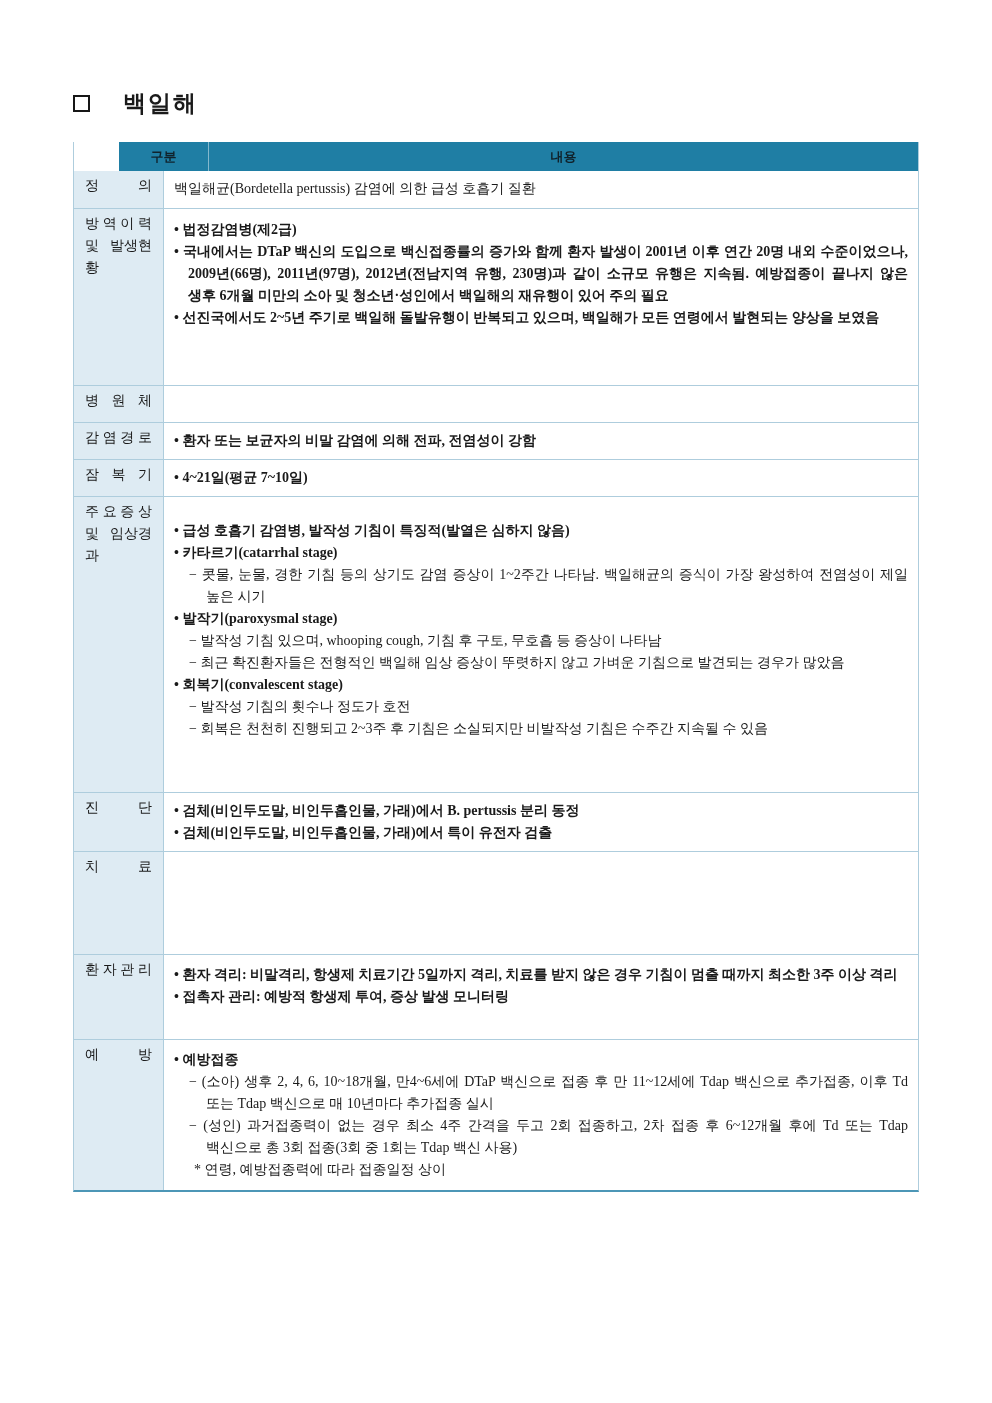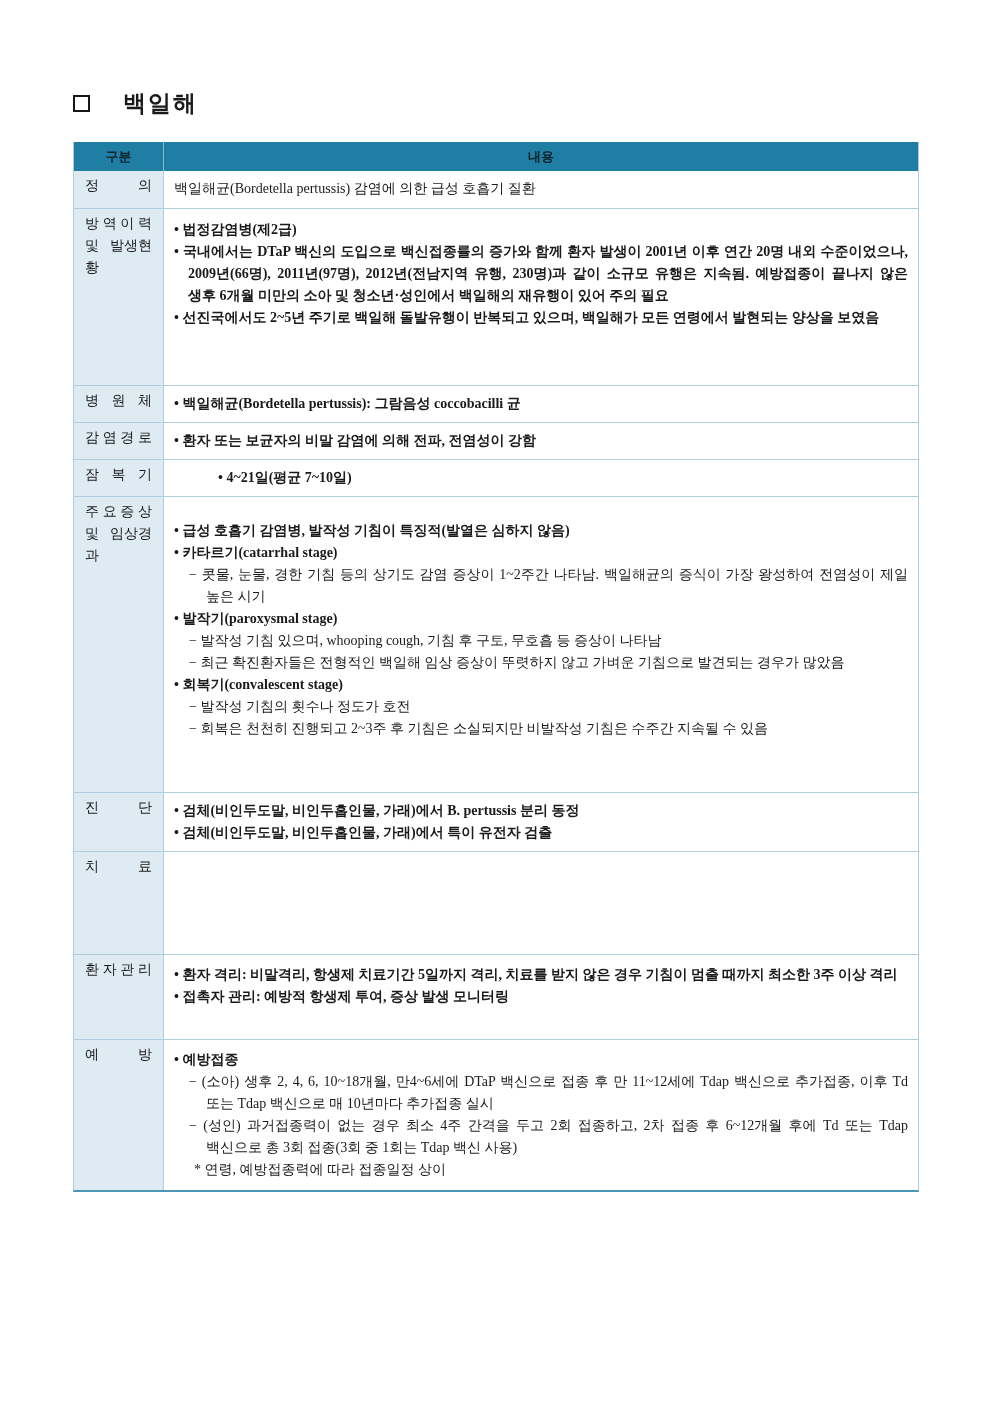--- a/index.html
+++ b/index.html
@@ -22,21 +22,21 @@
     display:inline-block;width:17px;height:17px;
     border:2px solid #161616;margin-right:13px;flex:0 0 auto;
   }
   .title-text{font-size:23px;font-weight:bold;letter-spacing:2px;}
   .info-table{
     width:846px;
     border-left:1px solid var(--border);
     border-right:1px solid var(--border);
     border-bottom:2px solid var(--bottom-border);
   }
-  .thead{display:flex;height:29px;background:var(--header-bg);}
+  .thead{display:flex;height:29px;background:var(--header-bg);margin-left:45px;}
   .th-c1{
     width:90px;flex:0 0 90px;display:flex;align-items:center;justify-content:center;
     font-size:13px;font-weight:600;color:#10222b;
     border-right:1px solid rgba(255,255,255,0.45);
   }
   .th-c2{flex:1;display:flex;align-items:center;justify-content:center;
     font-size:13px;font-weight:600;color:#10222b;}
   .trow{display:flex;border-top:1px solid var(--border);}
   .trow:first-child{border-top:none;}
   .tlabel{
@@ -54,21 +54,21 @@
   .line.b{padding-left:14px;text-indent:-14px;font-weight:bold;}
   .line.d{padding-left:32px;text-indent:-17px;}
   .line.n{padding-left:30px;text-indent:-10px;}
   .line.bold{font-weight:bold;}
   
   .trow:nth-child(1){min-height:37px;}
   .trow:nth-child(2){min-height:177px;}
   .trow:nth-child(2) .tcontent{padding:10px 10px;}
   .trow:nth-child(3){min-height:37px;}
   .trow:nth-child(4){min-height:36px;}
-  .trow:nth-child(5){min-height:36px;gap:44px;}
+  .trow:nth-child(5){min-height:36px;}
   .trow:nth-child(6){min-height:296px;}
   .trow:nth-child(6) .tcontent{padding:23px 10px 28px;}
   .trow:nth-child(7){min-height:57px;}
   .trow:nth-child(8){min-height:103px;}
   .trow:nth-child(8) .tcontent{padding:9px 10px;}
   .trow:nth-child(9){min-height:85px;}
   .trow:nth-child(9) .tcontent{padding:9px 10px;}
   .trow:nth-child(10){min-height:151px;}
   .trow:nth-child(10) .tcontent{padding:9px 10px;}
 </style>
@@ -102,23 +102,20 @@
           </div>
           <div class="tcontent">
             <p class="line b bold">• 법정감염병(제2급)</p>
             <p class="line b">• 국내에서는 DTaP 백신의 도입으로 백신접종률의 증가와 함께 환자 발생이 2001년 이후 연간 20명 내외 수준이었으나, 2009년(66명), 2011년(97명), 2012년(전남지역 유행, 230명)과 같이 소규모 유행은 지속됨. 예방접종이 끝나지 않은 생후 6개월 미만의 소아 및 청소년·성인에서 백일해의 재유행이 있어 주의 필요</p>
             <p class="line b">• 선진국에서도 2~5년 주기로 백일해 돌발유행이 반복되고 있으며, 백일해가 모든 연령에서 발현되는 양상을 보였음</p>
           </div>
         </div>
         <div class="trow">
           <div class="tlabel">
             <div class="tlabel-in">병 원 체</div>
-          </div>
-          <div class="tcontent">
-            <p class="line b">• 백일해균(Bordetella pertussis): 그람음성 coccobacilli 균</p>
           </div>
         </div>
         <div class="trow">
           <div class="tlabel">
             <div class="tlabel-in">감 염 경 로</div>
           </div>
           <div class="tcontent">
             <p class="line b">• 환자 또는 보균자의 비말 감염에 의해 전파, 전염성이 강함</p>
           </div>
         </div>

